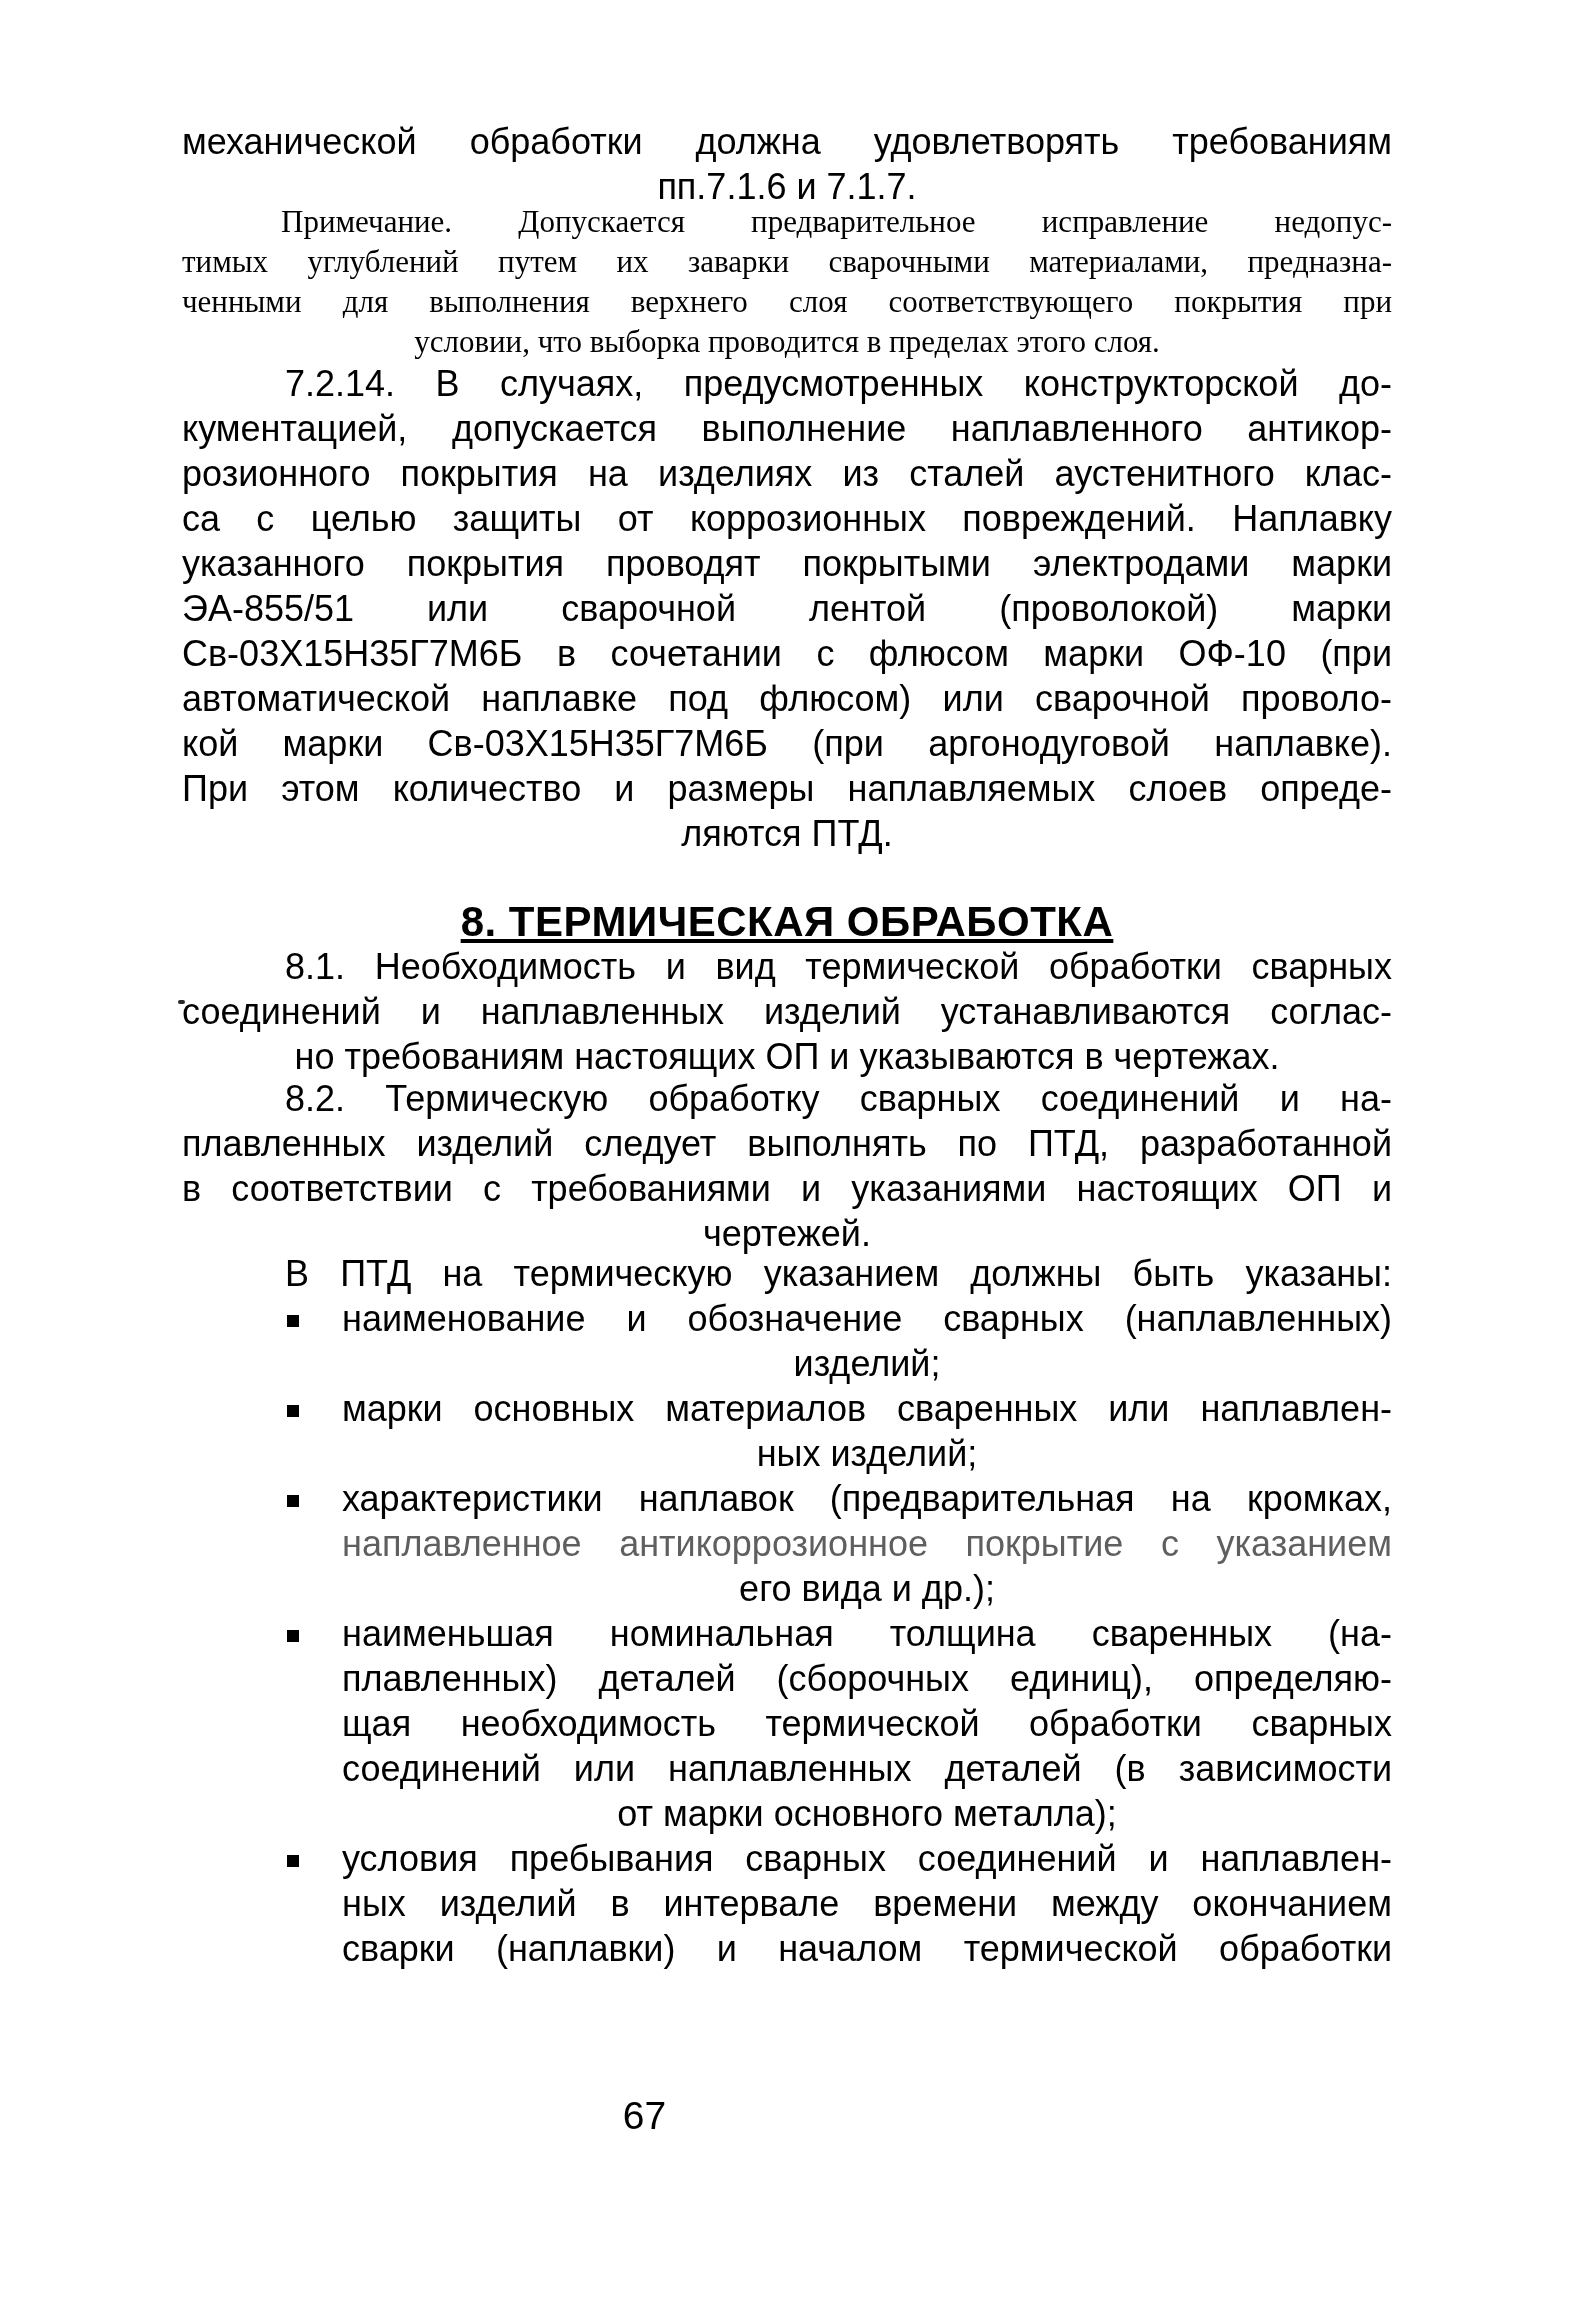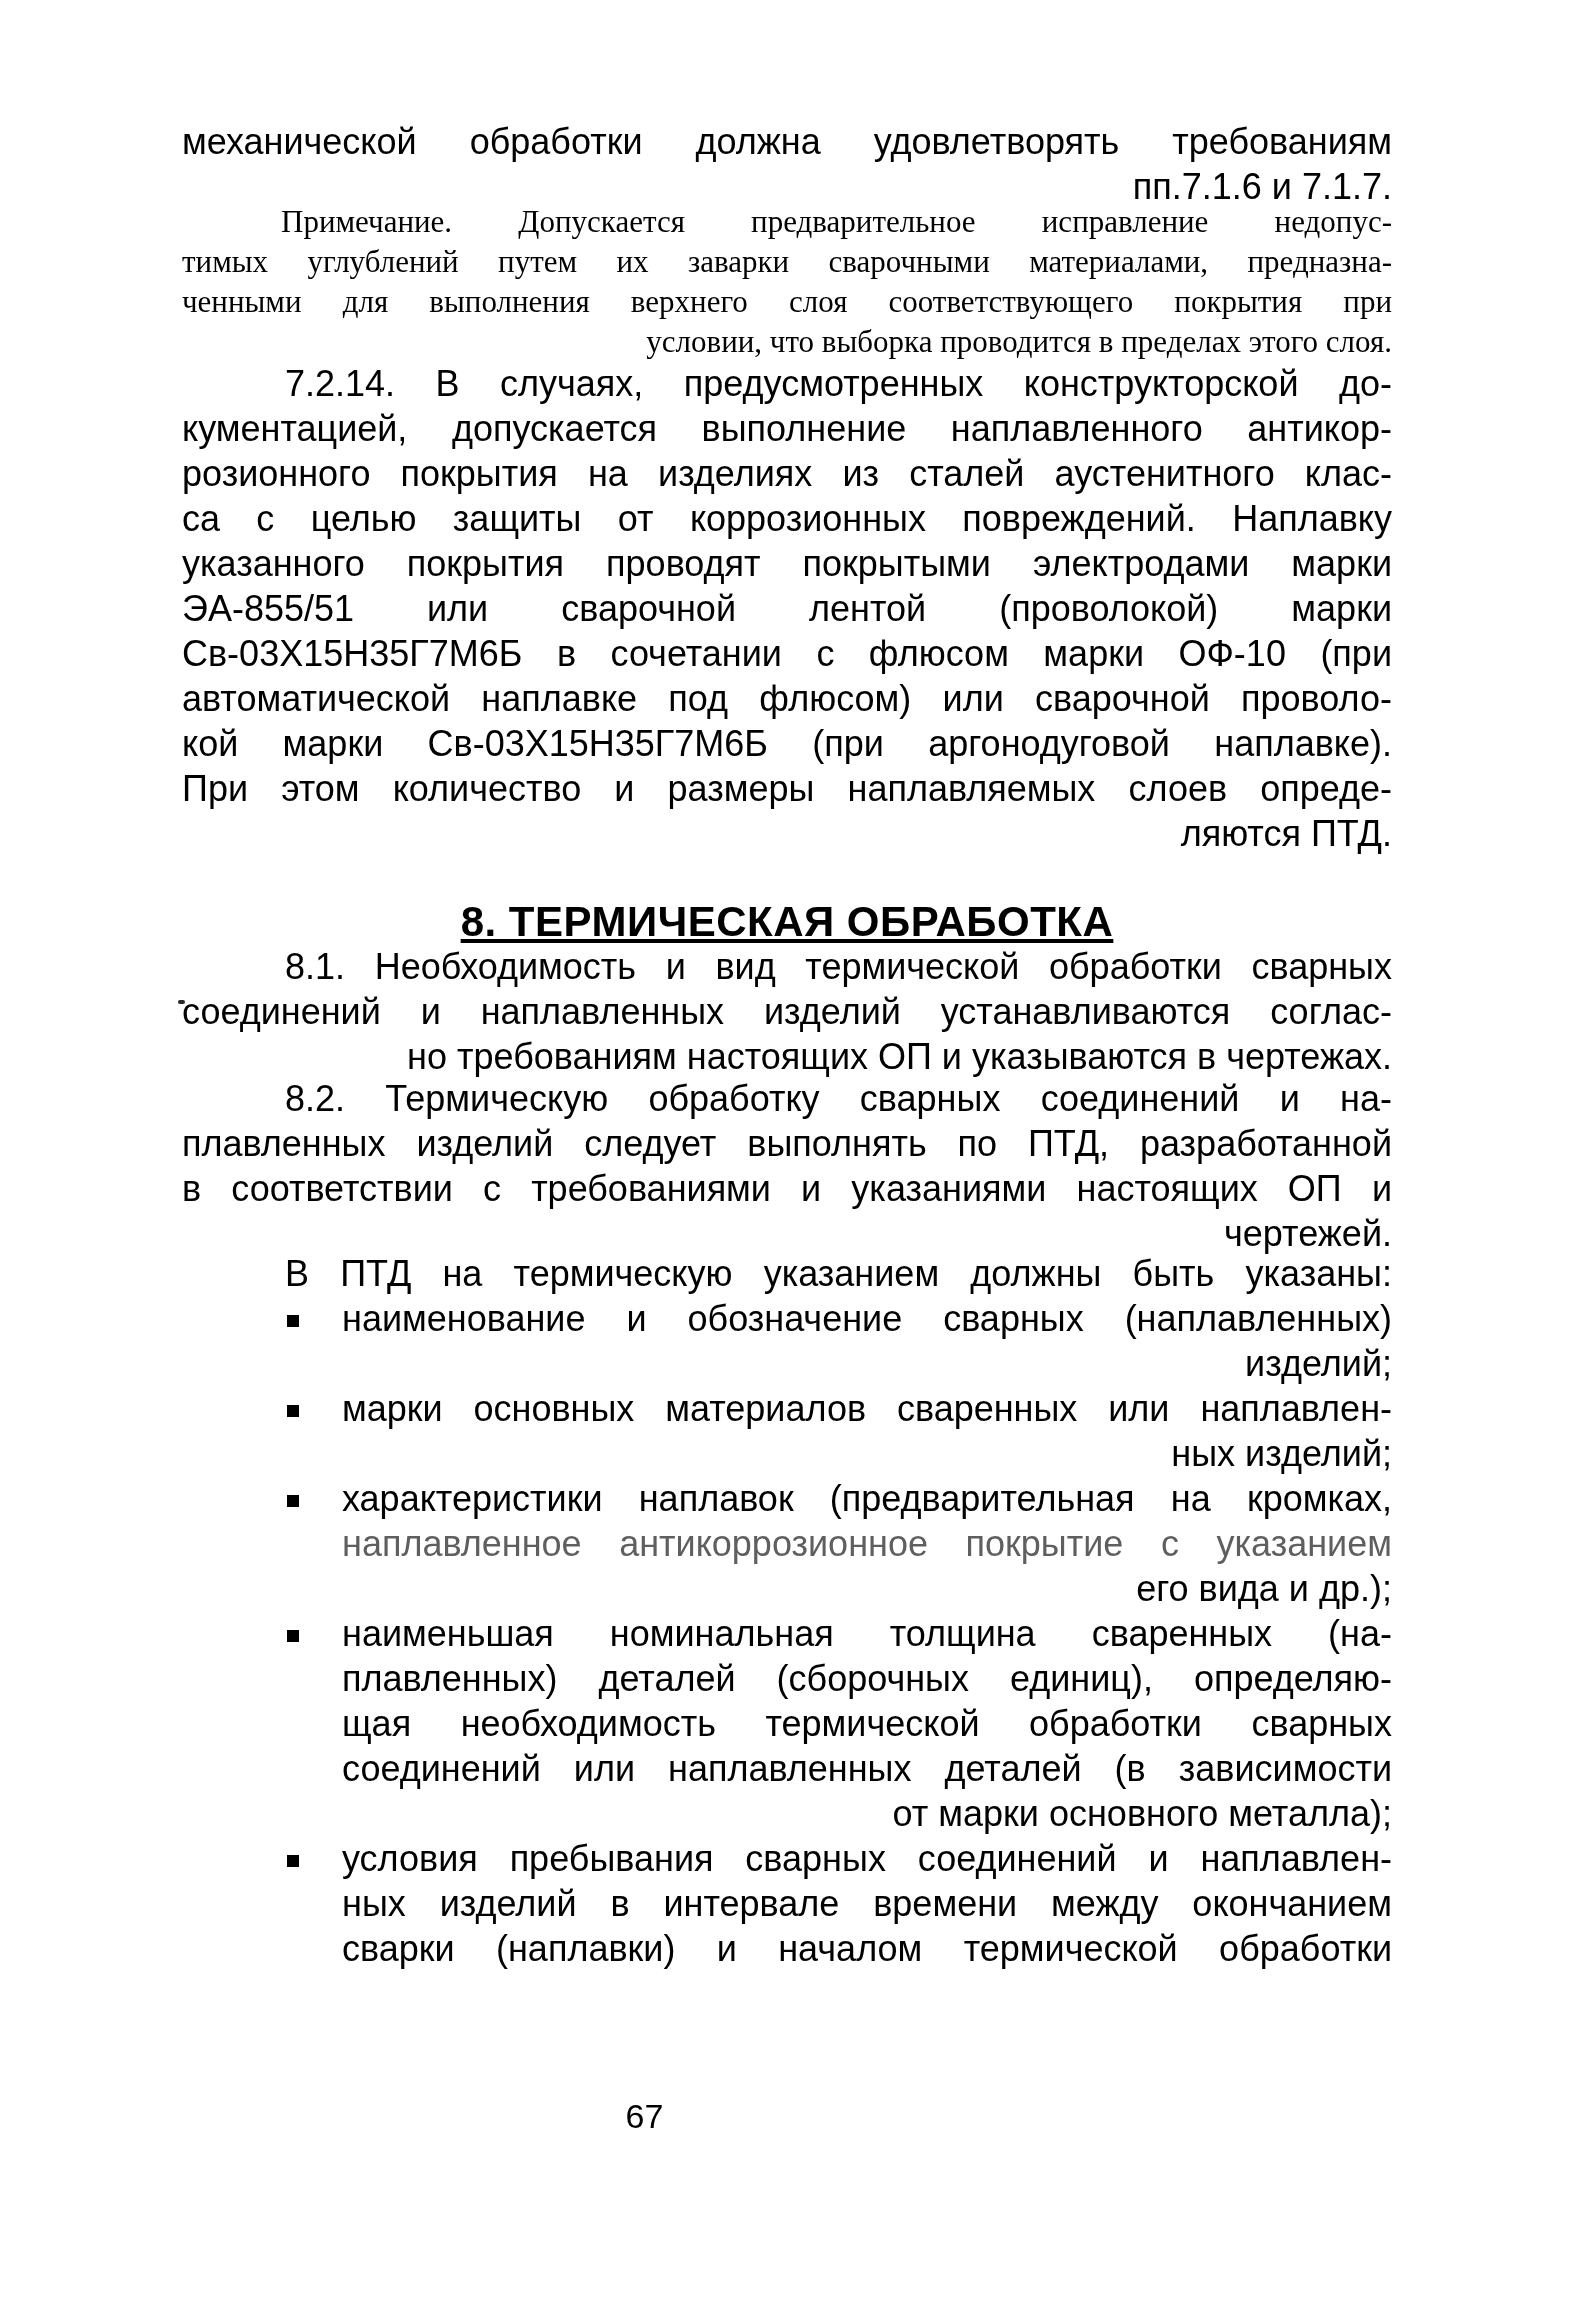--- a/index.html
+++ b/index.html
@@ -31,35 +31,35 @@
     font-size: 36px; line-height: 45px;
     position: relative;
     padding-left: 160px;
   }
   .bullet-marker {
     position: absolute;
     left: 105px; top: 19px;
     width: 12.4px; height: 12.4px;
     background: #000;
   }
-  .line { text-align: right; }
+  .line { text-align: center; }
   .line.j { text-align: justify; text-align-last: justify; }
   .line.ind { text-indent: 103px; }
   .note .line.ind { text-indent: 99px; }
   .line.faded { color: #222; opacity: 0.72; filter: blur(0.7px); }
   
   .block[data-name="para-7-2-14"]   { margin-top: -1px; }
   .block[data-name="para-8-1"]      { margin-top: -2.9px; }
   .block[data-name="para-8-2"]      { margin-top: -3.8px; }
   .block[data-name="para-ptd-intro"]{ margin-top: -4.8px; }
   .page-number {
     position: absolute;
     top: 2096px; left: 0; width: 1289px;
     text-align: center;
-    font-size: 34px; line-height: 40px;
+    font-size: 39px; line-height: 40px;
   }
   .speck {
     position: absolute;
     left: 178px; top: 1000px;
     width: 6.7px; height: 3.8px;
     background: #2a2a2a;
     border-radius: 1.9px;
   }
 </style>
 </head>

